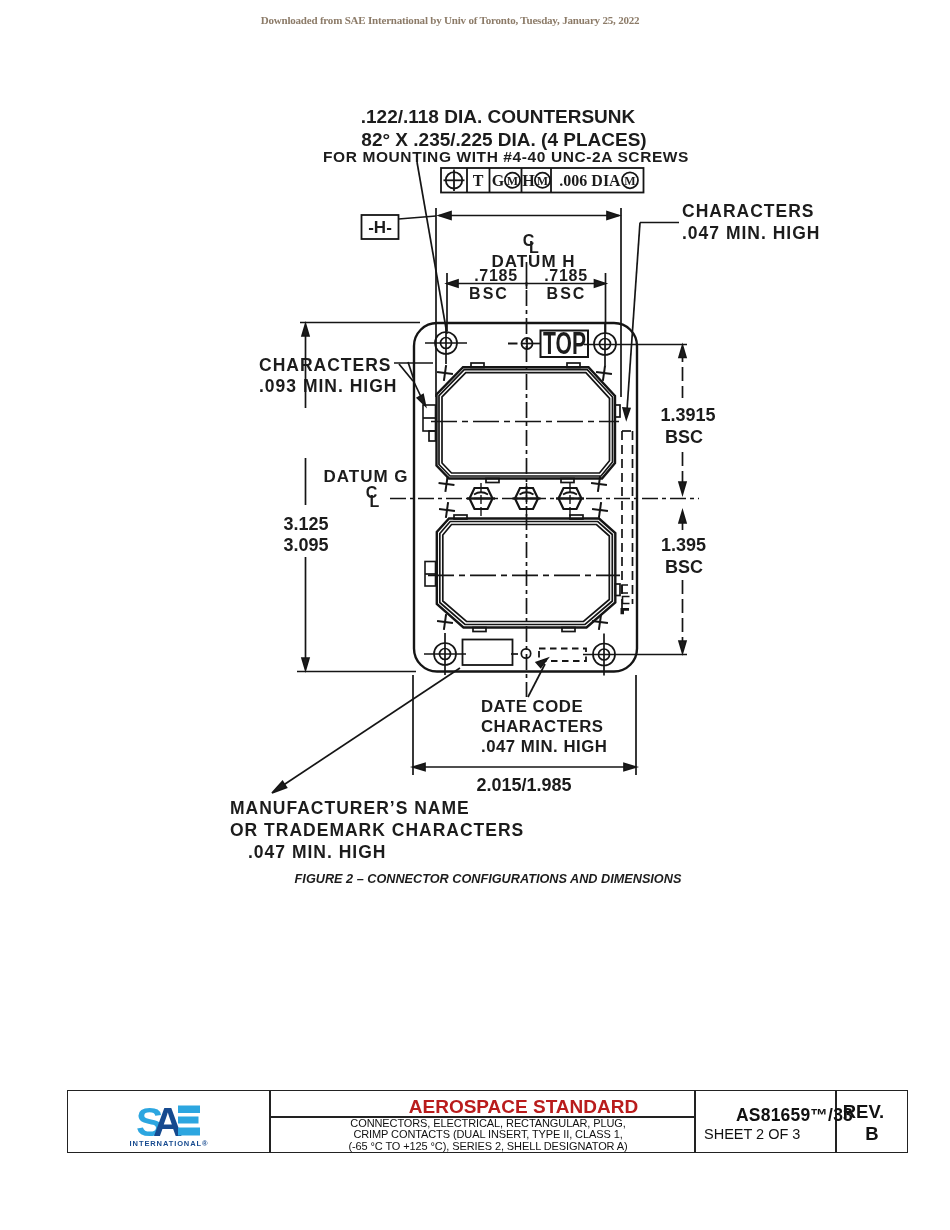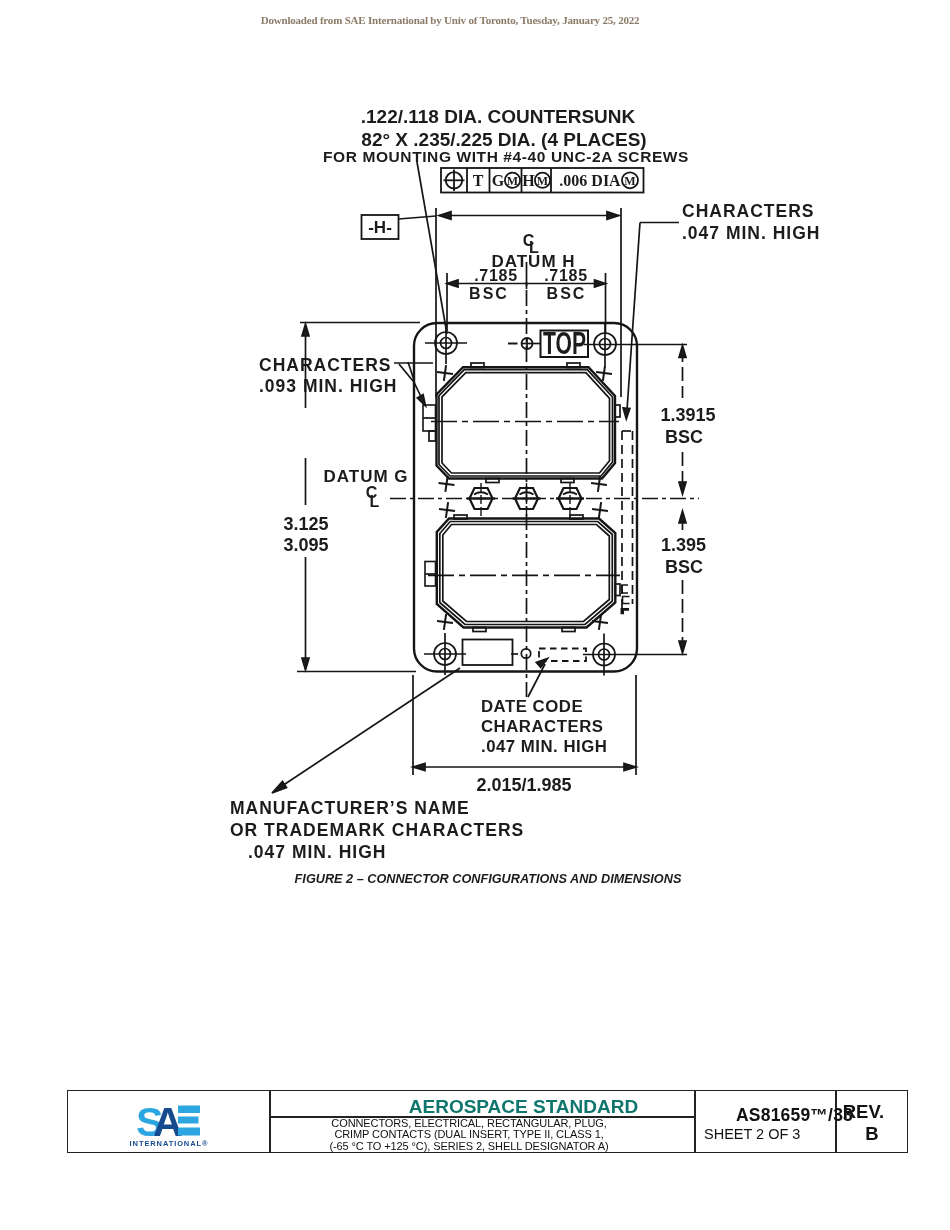--- a/index.html
+++ b/index.html
@@ -366,23 +366,23 @@
 
   <g fill="#2ca6e0">
     <rect x="48" y="7.5" width="22" height="7.5"></rect>
     <rect x="48" y="18.5" width="20.5" height="7"></rect>
     <rect x="48" y="29.5" width="22" height="8"></rect>
   </g>
 
   <text x="39" y="47.5" fill="#164a8f" font-family="Liberation Sans" font-weight="bold" font-size="7.5px" letter-spacing="0.9" text-anchor="middle">INTERNATIONAL®</text>
 </svg>
 
-<div class="abs" style="left:269px;top:1096px;width:509px;text-align:center;font-size:19px;font-weight:bold;color:#0f766e;">AEROSPACE STANDARD</div>
-
-<div class="abs" style="left:256px;top:1117.5px;width:426px;text-align:center;font-size:11px;color:#111;line-height:11.5px;letter-spacing:-0.1px;">CONNECTORS, ELECTRICAL, RECTANGULAR, PLUG,<br>CRIMP CONTACTS (DUAL INSERT, TYPE II, CLASS 1,<br>(-65 °C TO +125 °C), SERIES 2, SHELL DESIGNATOR A)</div>
+<div class="abs" style="left:269px;top:1096px;width:509px;text-align:center;font-size:19px;font-weight:bold;color:#b91c1c;">AEROSPACE STANDARD</div>
+
+<div class="abs" style="left:275px;top:1117.5px;width:426px;text-align:center;font-size:11px;color:#111;line-height:11.5px;letter-spacing:-0.1px;">CONNECTORS, ELECTRICAL, RECTANGULAR, PLUG,<br>CRIMP CONTACTS (DUAL INSERT, TYPE II, CLASS 1,<br>(-65 °C TO +125 °C), SERIES 2, SHELL DESIGNATOR A)</div>
 
 <div class="abs" style="left:704px;top:1105px;font-size:17.5px;font-weight:bold;color:#111;letter-spacing:0.2px;margin-left:32px;">AS81659™/33</div>
 
 <div class="abs" style="left:704px;top:1126px;font-size:14.5px;color:#111;">SHEET 2 OF 3</div>
 
 <div class="abs" style="left:836px;top:1101px;width:55px;text-align:center;font-size:18.5px;font-weight:bold;color:#111;">REV.</div>
 
 <div class="abs" style="left:836px;top:1122.5px;width:72px;text-align:center;font-size:18.5px;font-weight:bold;color:#111;">B</div>
 
 </body></html>

